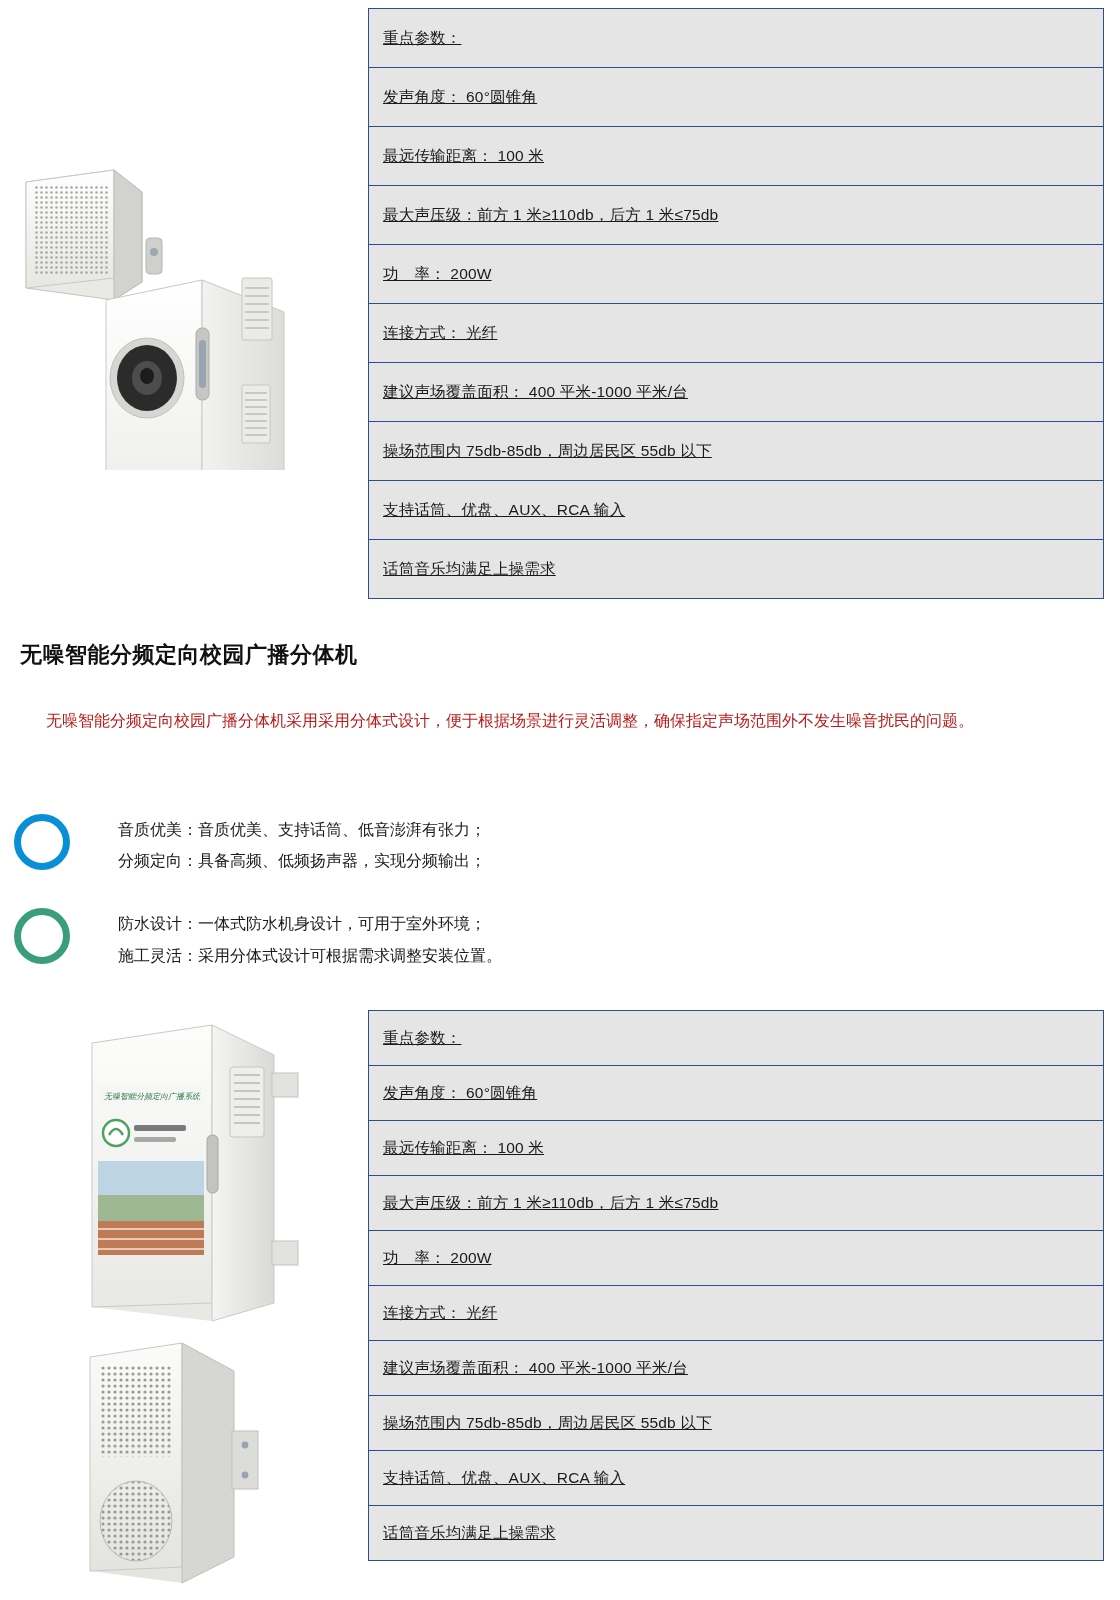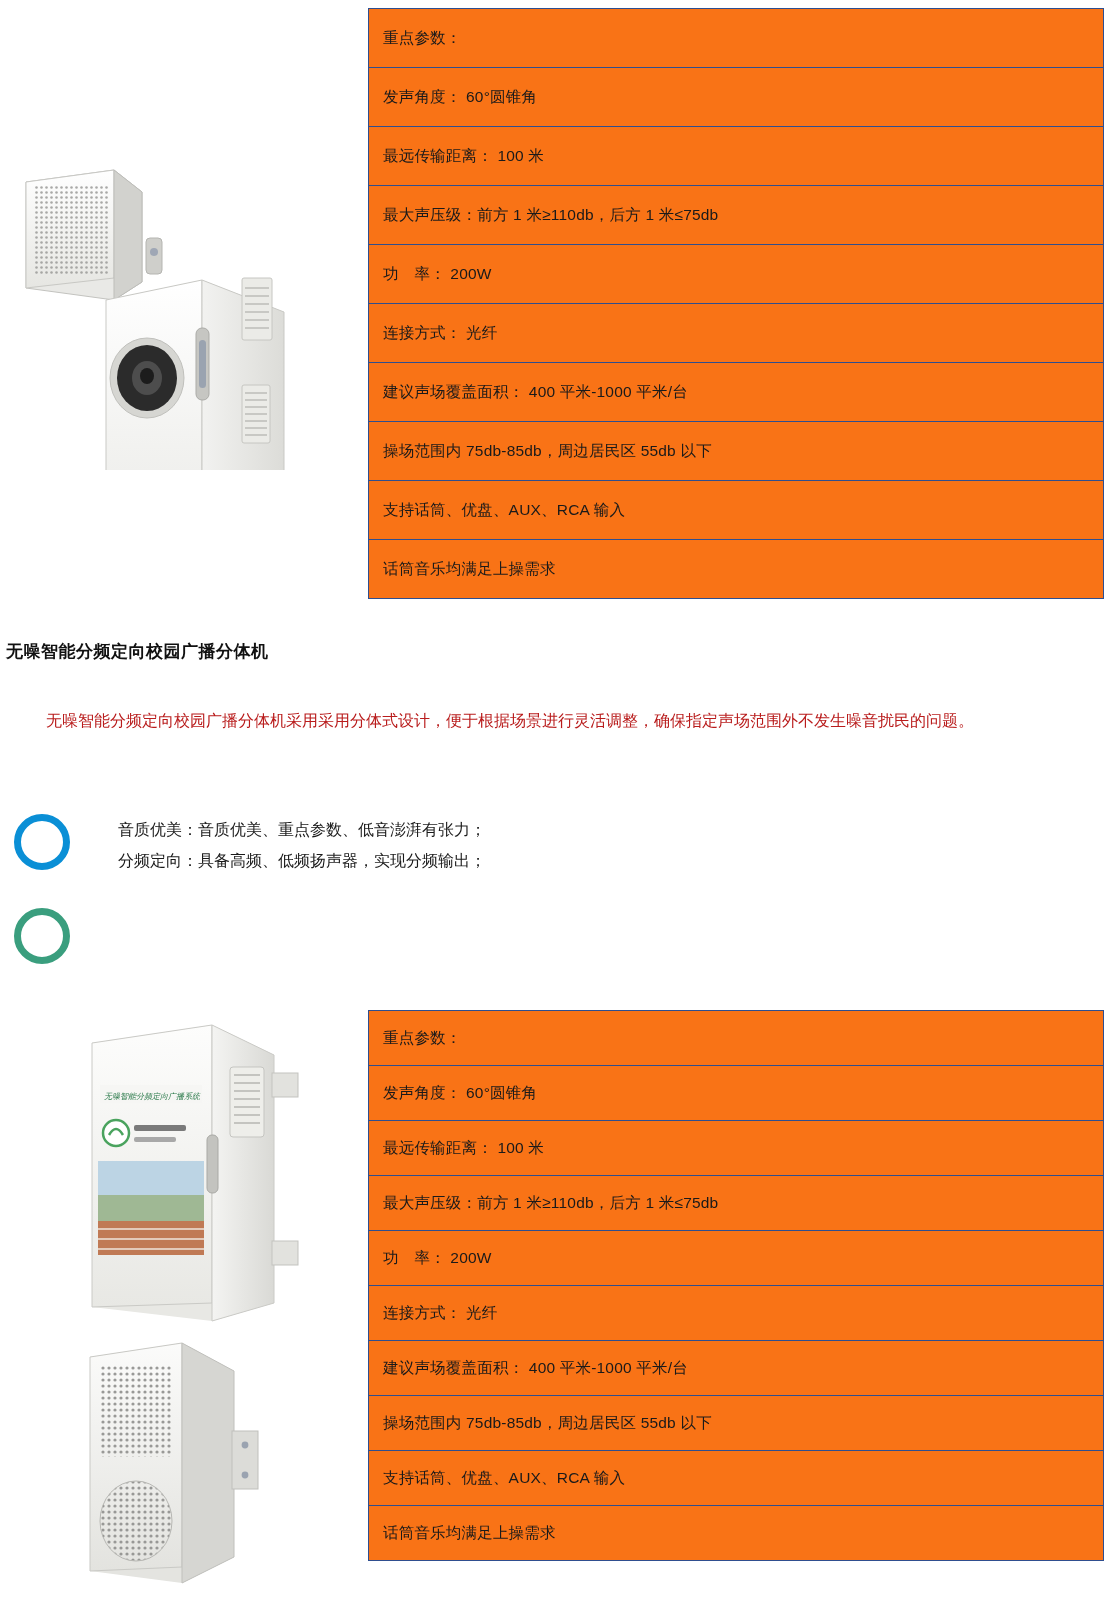--- a/index.html
+++ b/index.html
@@ -15,21 +15,22 @@
     font-family: "Liberation Sans", "DejaVu Sans", sans-serif;
     color: #1a1a1a;
     overflow: hidden;
   }
 
   
   .spec-table {
     position: absolute;
     border: 1px solid #2f4e8f;
     border-bottom: none;
-    background: #f97316;
+    background: #e5e5e5;
+    text-decoration: underline;
   }
   .spec-row {
     border-bottom: 1px solid #2f4e8f;
     display: flex;
     align-items: center;
     padding: 0 14px;
     font-size: 15.5px;
     line-height: 1.4;
     letter-spacing: 0.2px;
     color: #1a1a1a;
@@ -71,23 +72,23 @@
   #product-image-3 {
     left: 64px;
     top: 1335px;
     width: 220px;
     height: 260px;
   }
 
   
   #section-heading {
     position: absolute;
-    left: 6px;
+    left: 20px;
     top: 640px;
-    font-size: 17px;
+    font-size: 22px;
     font-weight: bold;
     letter-spacing: 0.5px;
     color: #111;
   }
 
   
   #intro-paragraph {
     position: absolute;
     left: 14px;
     top: 706px;
@@ -202,26 +203,30 @@
 </div>
 
 <div id="section-heading">无噪智能分频定向校园广播分体机</div>
 
 <div id="intro-paragraph">无噪智能分频定向校园广播分体机采用采用分体式设计，便于根据场景进行灵活调整，确保指定声场范围外不发生噪音扰民的问题。</div>
 
 <div id="feature-list">
   <div class="feature-group">
     <div class="feature-bullet"></div>
     <div class="feature-lines">
-      <div>音质优美：音质优美、重点参数、低音澎湃有张力；</div>
+      <div>音质优美：音质优美、支持话筒、低音澎湃有张力；</div>
       <div>分频定向：具备高频、低频扬声器，实现分频输出；</div>
     </div>
   </div>
   <div class="feature-group">
     <div class="feature-bullet green"></div>
+    <div class="feature-lines">
+      <div>防水设计：一体式防水机身设计，可用于室外环境；</div>
+      <div>施工灵活：采用分体式设计可根据需求调整安装位置。</div>
+    </div>
   </div>
 </div>
 
 <div class="product-img" id="product-image-2">
   <svg width="284" height="310" viewBox="0 0 284 310" xmlns="http://www.w3.org/2000/svg">
     <defs>
       <linearGradient id="h1" x1="0" y1="0" x2="1" y2="0">
         <stop offset="0%" stop-color="#f4f4f2"></stop>
         <stop offset="100%" stop-color="#d9d9d5"></stop>
       </linearGradient>

